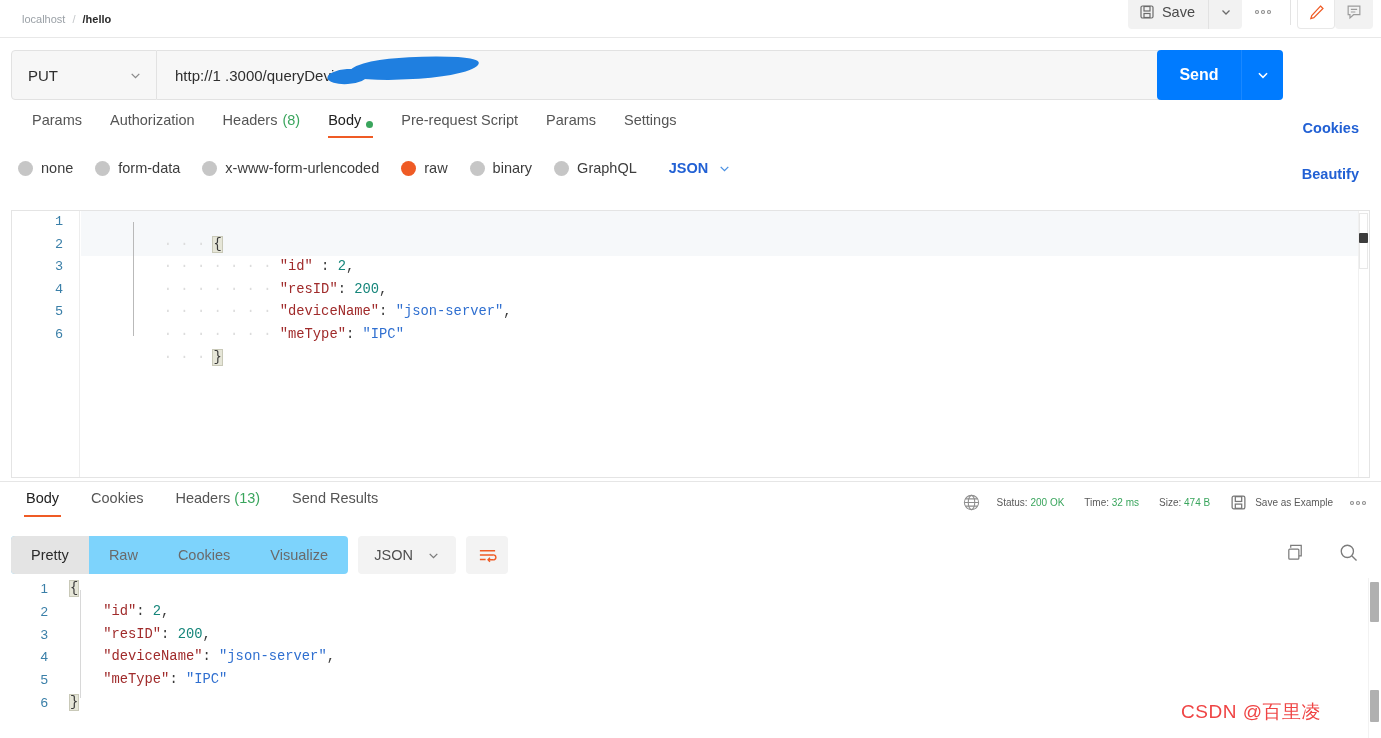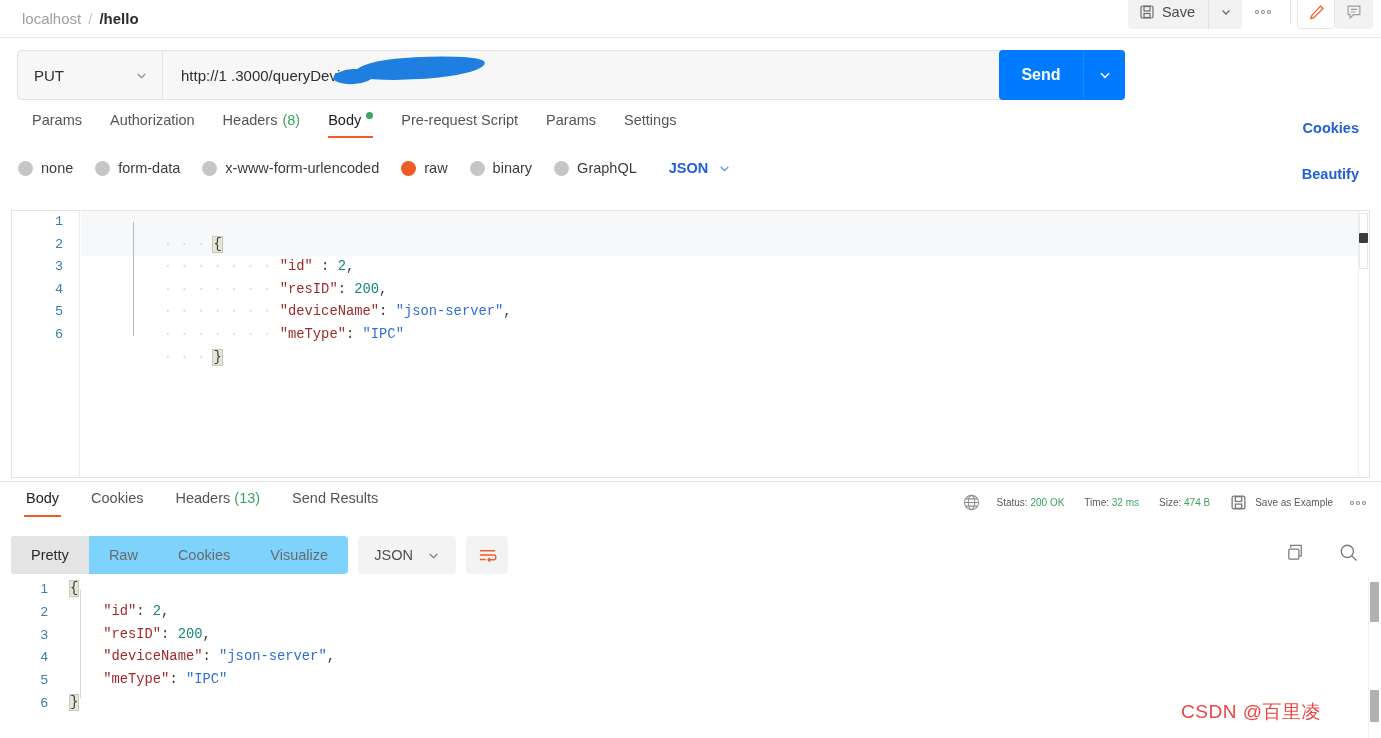--- a/index.html
+++ b/index.html
@@ -11,21 +11,21 @@
     overflow: hidden;
   }
   .app { position: relative; width: 1381px; height: 738px; background:#fff; }
 
   
   .topbar {
     position: absolute; left:0; top:0; width:1381px; height:38px;
     display:flex; align-items:center; background:#fff;
     border-bottom:1px solid #e8e8e8;
   }
-  .breadcrumb { display:flex; align-items:center; padding-left:22px; gap:7px; font-size:15px; }
+  .breadcrumb { display:flex; align-items:center; padding-left:22px; gap:7px; font-size:11px; }
   .bc-collection { color:#9aa0a6; }
   .bc-sep { color:#c4c7ca; }
   .bc-request { color:#2b2b2b; font-weight:bold; }
 
   .top-actions { position:absolute; right:8px; top:-11px; display:flex; align-items:center; height:46px; }
   .save-btn {
     display:flex; align-items:center; gap:7px;
     background:#f2f2f2; border:none; height:34px; padding:0 13px 0 11px;
     border-radius:4px 0 0 4px; cursor:pointer;
     font-size:14.5px; color:#4a4a4a; font-family:inherit;
@@ -42,21 +42,21 @@
   }
   .vdiv { width:1px; height:26px; background:#e3e3e3; margin:0 6px; }
   .icon-sq {
     width:38px; height:34px; border:none; background:transparent; cursor:pointer;
     display:flex; align-items:center; justify-content:center; border-radius:4px;
   }
   .icon-sq.pressed { background:#ffffff; box-shadow:0 0 0 1px #e8e8e8 inset; }
   .icon-sq.greybg { background:#f2f2f2; }
 
   
-  .urlrow { position:absolute; left:17px; top:50px; width:1108px; height:50px; display:flex;justify-content:space-between; }
+  .urlrow { position:absolute; left:11px; top:50px; width:1272px; height:50px; display:flex;justify-content:space-between; }
   .method {
     width:146px; height:50px; background:#f7f7f7;
     border:1px solid #e2e2e2; border-radius:4px 0 0 4px;
     display:flex; align-items:center; justify-content:space-between;
     padding:0 14px 0 16px; cursor:pointer;
   }
   .method-label { font-size:15px; color:#2e2e2e; }
   .urlbox {
     flex:1; height:50px; background:#f7f7f7;
     border:1px solid #e2e2e2; border-left:none; border-radius:0 4px 4px 0;
@@ -84,21 +84,21 @@
     display:flex; align-items:center; justify-content:center;
   }
 
   
   .reqtabs {
     position:absolute; left:0; top:112px; width:1381px; height:36px;
     display:flex; align-items:flex-start; padding-left:18px; gap:0;
   }
   .rtab {
     font-size:14.5px; color:#555; padding:0 14px 10px 14px; cursor:pointer;
-    position:relative; display:flex; align-items:flex-start; gap:5px; background:none; border:none;
+    position:relative; display:flex; align-items:flex-end; gap:5px; background:none; border:none;
     font-family:inherit;
   }
   .rtab.active { color:#212121; }
   .rtab.active::after {
     content:""; position:absolute; left:14px; right:14px; bottom:0; height:2.5px; background:#ef5b25;
   }
   .cnt { color:#3aa55d; }
   .greendot { width:7px; height:7px; border-radius:50%; background:#3aa55d; display:inline-block; }
   .cookies-link {
     position:absolute; right:22px; top:120px; color:#2160d4; font-size:14.5px; font-weight:bold; cursor:pointer;

